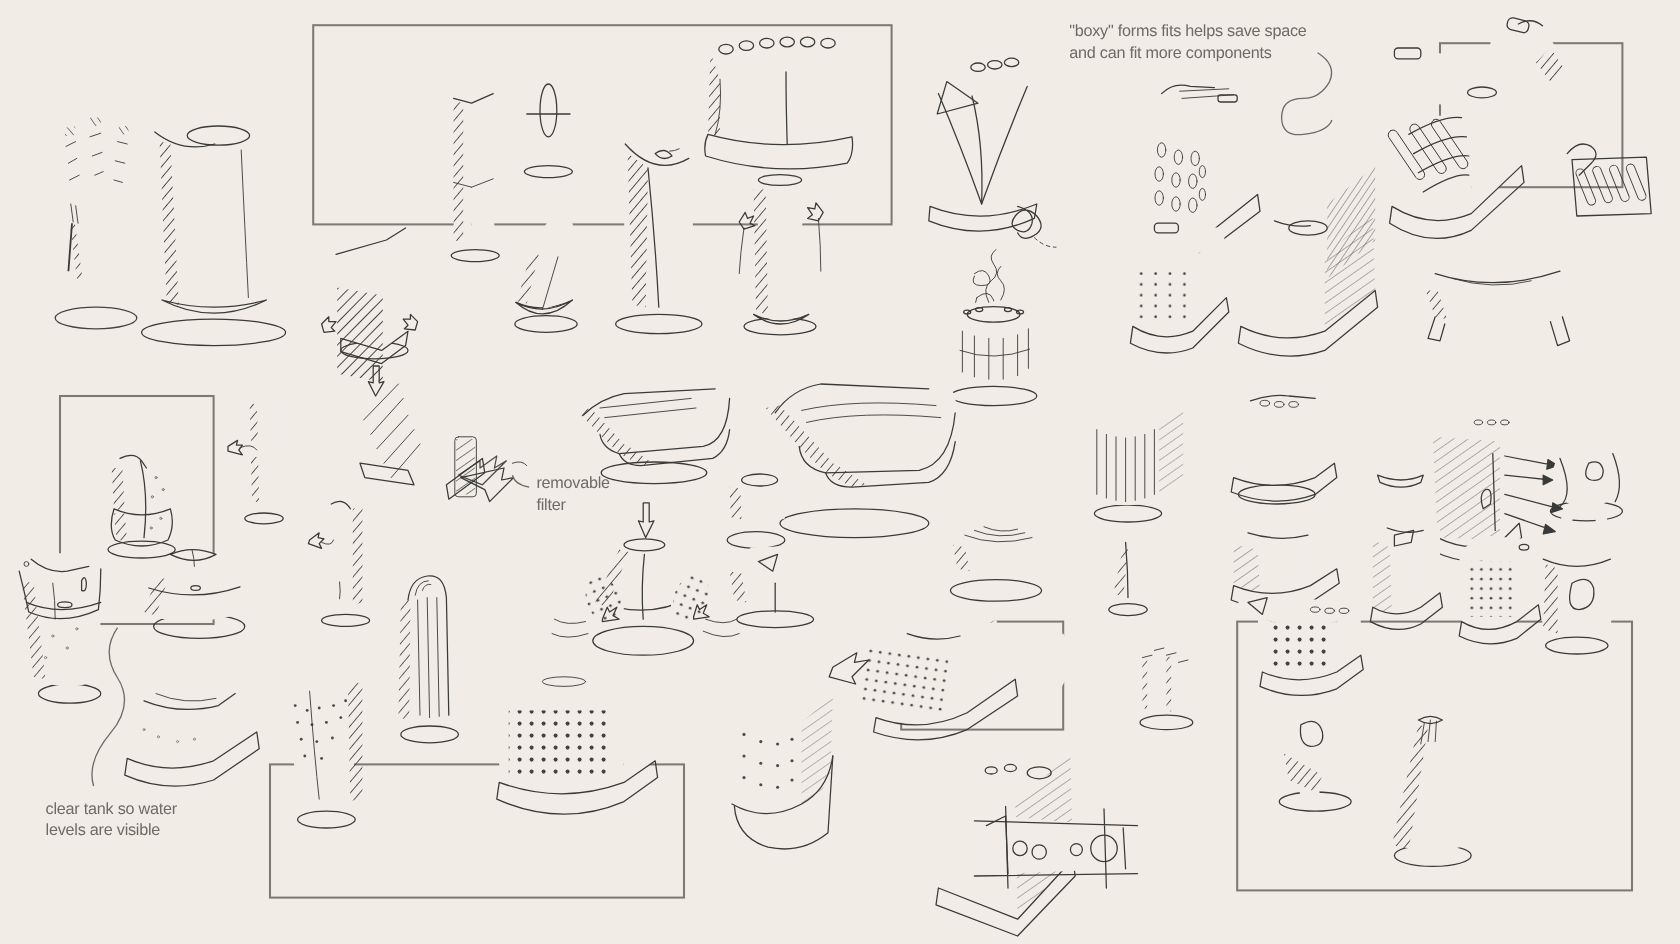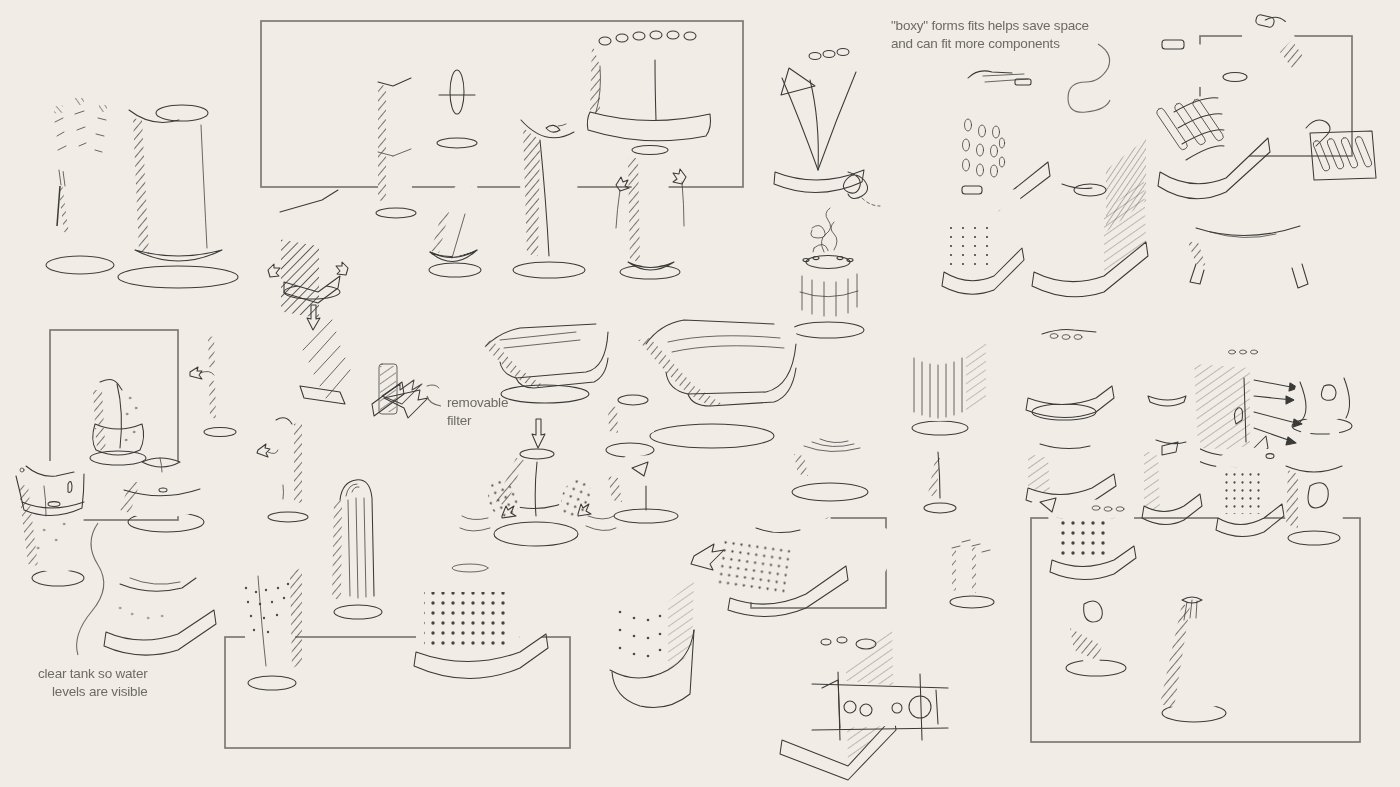--- a/index.html
+++ b/index.html
@@ -15,21 +15,21 @@
     position:absolute;
     color:#6d6b66;
     font-size:13.5px;
     line-height:1.32;
     letter-spacing:-0.2px;
     white-space:pre-line;
     font-family:"Liberation Sans","DejaVu Sans",sans-serif;
   }
   #ann-boxy{left:891px;top:17px;}
   #ann-filter{left:447px;top:394px;}
-  #ann-tank{left:38px;top:665px;text-align:right;}
+  #ann-tank{left:38px;top:665px;}
 </style>
 </head>
 <body style="background: rgb(241, 236, 230);">
 
 <div id="sheet" style="background: rgb(241, 236, 230);">
 
   <svg viewBox="0 0 1400 787">
     <defs>
       <style>
         .ink{fill:none;stroke:#3a3a38;stroke-width:1.05;stroke-linecap:round;stroke-linejoin:round;}

